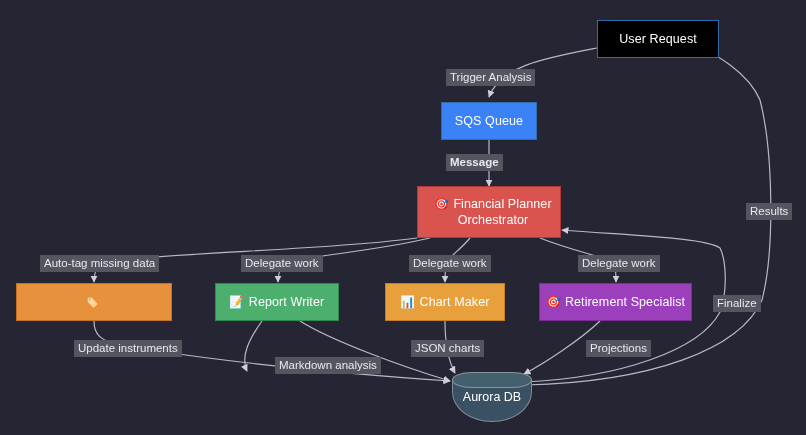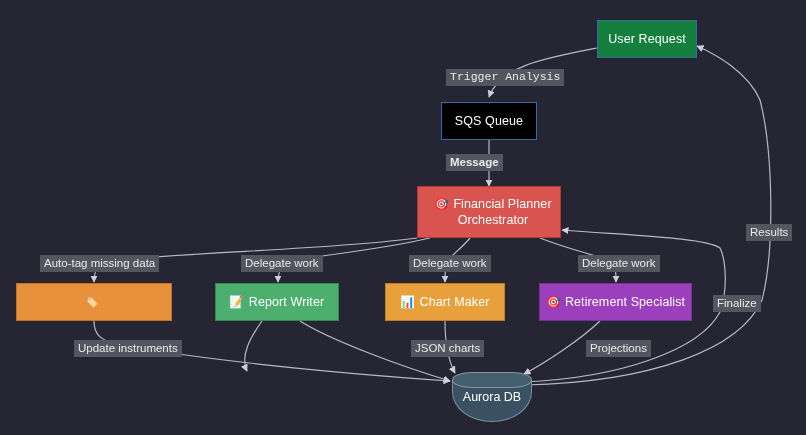--- a/index.html
+++ b/index.html
@@ -127,25 +127,25 @@
       <path d="M 600 321 C 580 340 545 363 524 374"></path>
 
       <path d="M 523 382 C 620 378 700 350 720 312 C 728 290 726 260 720 248
                C 705 238 640 236 562 230"></path>
 
       <path d="M 525 385 C 650 382 740 350 762 300 C 775 250 773 150 760 100
                C 748 72 715 54 697 46"></path>
     </g>
   </svg>
 
-  <div class="node" style="left:597px; top:20px; width:100px; height:38px; background:#15803d; border-color:#2f6ca8;">
+  <div class="node" style="left:597px; top:20px; width:122px; height:38px; background:#000000; border-color:#2f6ca8;">
     <span class="lbl">User Request</span>
   </div>
 
-  <div class="node" style="left:441px; top:102px; width:96px; height:38px; background:#000000; border-color:#2f6ca8;">
+  <div class="node" style="left:441px; top:102px; width:96px; height:38px; background:#3b82f6; border-color:#2f6ca8;">
     <span class="lbl">SQS Queue</span>
   </div>
 
   <div class="node" style="left:417px; top:186px; width:144px; height:52px; background:#d9534f; border-color:#b03a36;padding-left:8px;">
     <div>
       <span class="ico">🎯</span><span class="lbl">Financial Planner
 Orchestrator</span>
     </div>
   </div>
 
@@ -168,37 +168,38 @@
     <span class="lbl">Retirement Specialist</span>
   </div>
 
 
   <div class="db" style="left:452px; top:372px; width:80px; height:50px;">
     <div class="cyl-body" style="height:42px; background:#3a5163;"></div>
     <div class="cyl-top" style="background:#44606f;"></div>
     <div class="cyl-text">Aurora DB</div>
   </div>
 
-  <div class="edge-label" style="left:446px; top:69px;font-family:Liberation Mono, monospace;">Trigger Analysis</div>
+  <div class="edge-label" style="left:446px; top:69px;">Trigger Analysis</div>
 
   <div class="edge-label" style="left:446px; top:154px;font-weight:bold;">Message</div>
 
   <div class="edge-label" style="left:40px; top:255px;">Auto-tag missing data</div>
 
   <div class="edge-label" style="left:241px; top:255px;">Delegate work</div>
 
   <div class="edge-label" style="left:409px; top:255px;">Delegate work</div>
 
   <div class="edge-label" style="left:578px; top:255px;">Delegate work</div>
 
   <div class="edge-label" style="left:46px; top:340px;margin-left:28px;">Update instruments</div>
 
 
+  <div class="edge-label" style="left:275px; top:357px;">Markdown analysis</div>
 
   <div class="edge-label" style="left:411px; top:340px;text-align:right;">JSON charts</div>
 
   <div class="edge-label" style="left:586px; top:340px;">Projections</div>
 
   <div class="edge-label" style="left:713px; top:295px;">Finalize</div>
 
-  <div class="edge-label" style="left:746px; top:203px;margin-top:21px;">Results</div>
+  <div class="edge-label" style="left:746px; top:203px;">Results</div>
 
 </div>
 
 </body></html>

